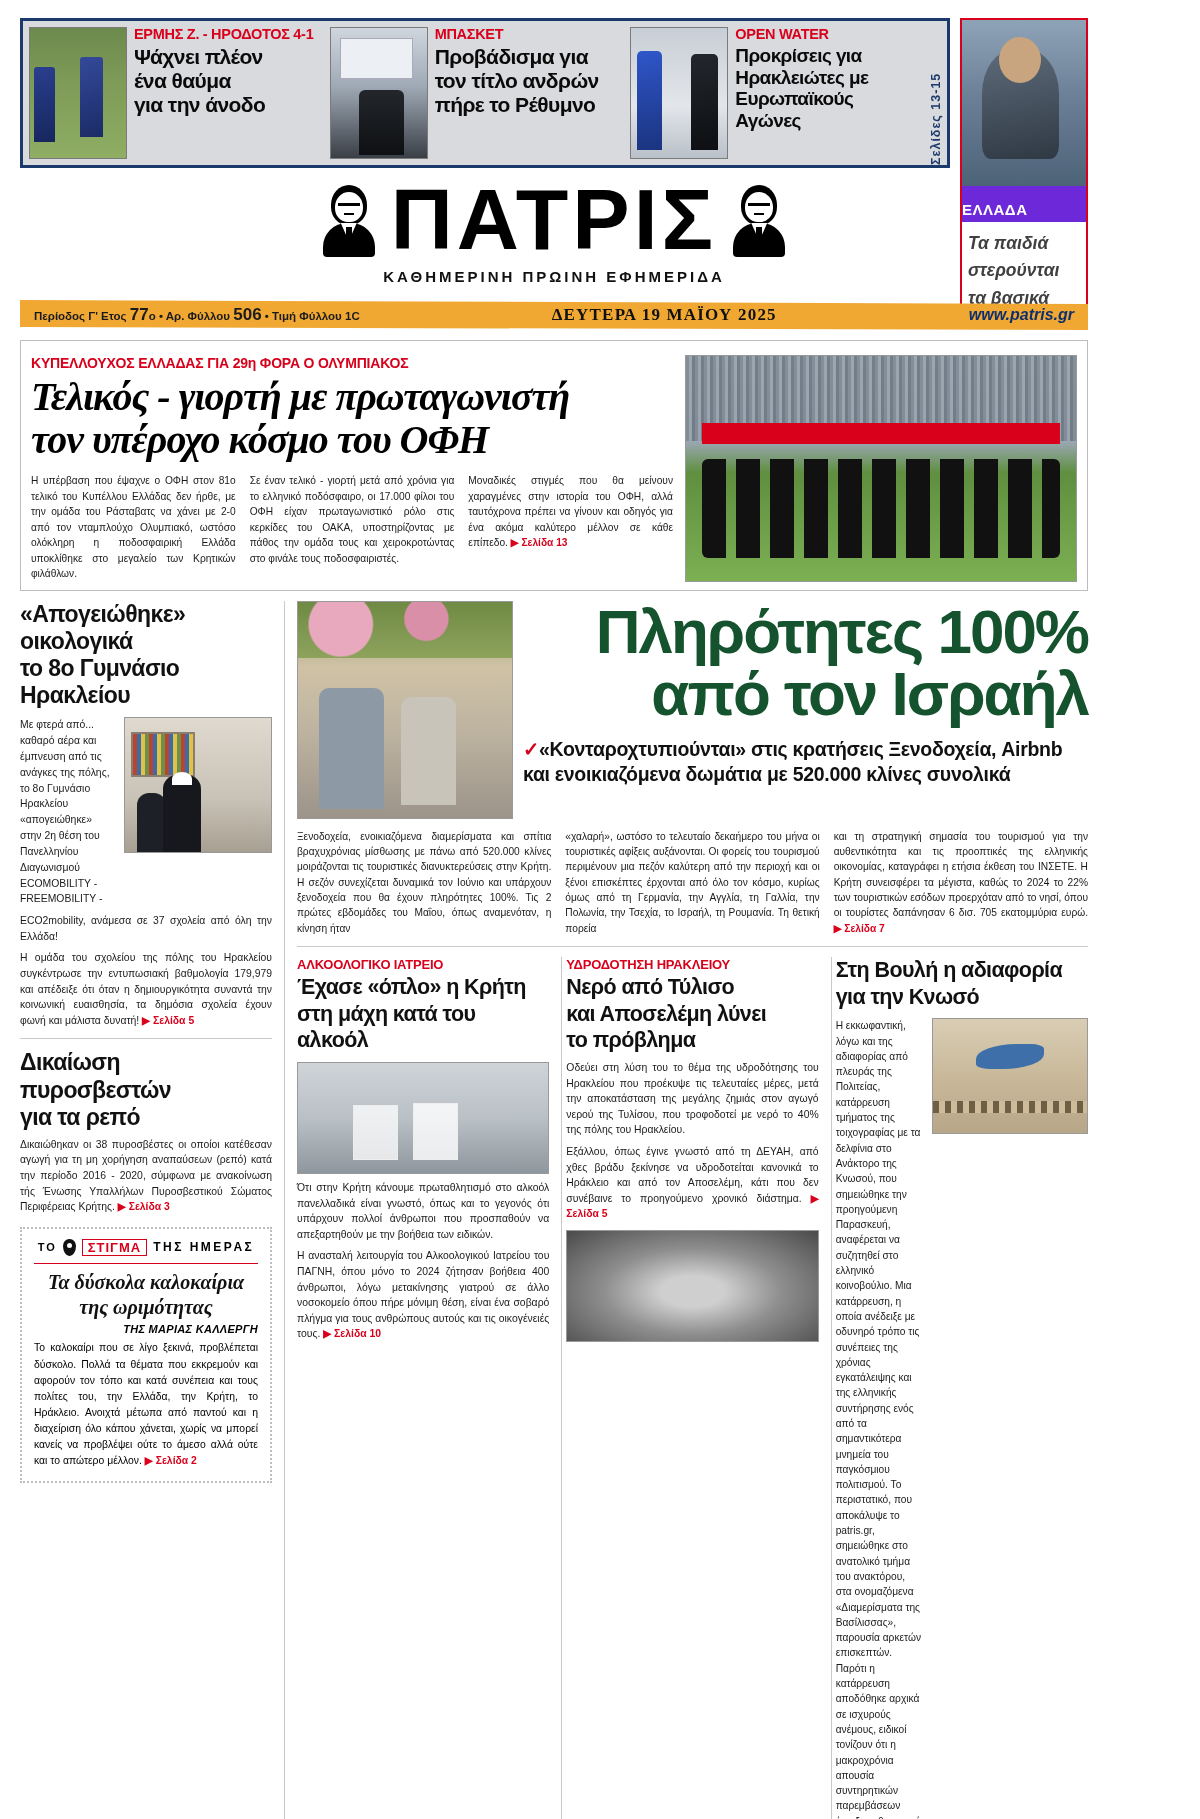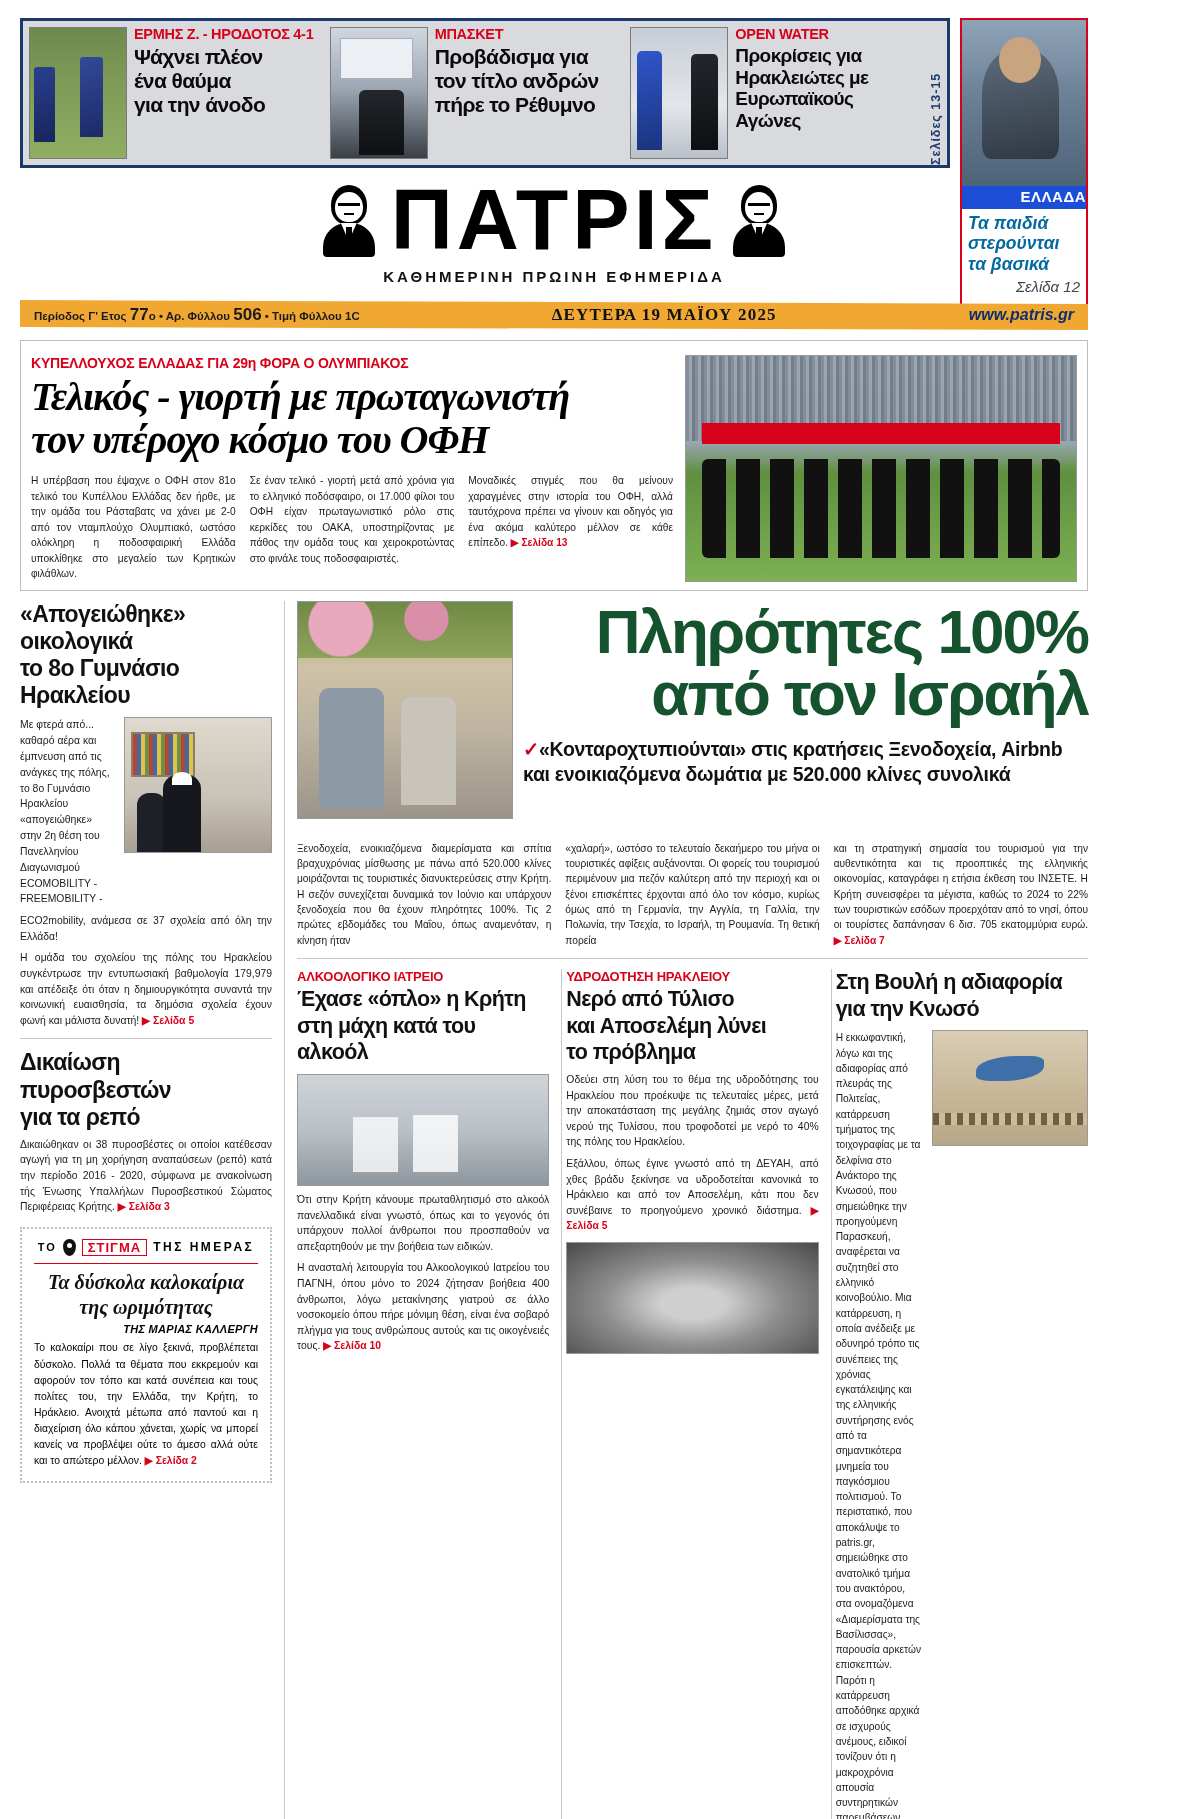--- a/index.html
+++ b/index.html
@@ -61,25 +61,25 @@
   .promo-right {
     position: absolute; right: 20px; top: 18px; width: 128px; height: 288px;
     border: 2px solid #d9001b; background: #fff;
   }
   .promo-img { height: 166px; position: relative; overflow: hidden;
     background: linear-gradient(180deg,#8fa3b8 0%,#6c8097 45%,#4d6378 100%); }
   .promo-img::before { content:""; position:absolute; left:16%; top:18%; width:62%; height:66%;
     background: linear-gradient(170deg,#5e6b7a,#2f3944); border-radius: 40% 40% 12% 12%; }
   .promo-img::after { content:""; position:absolute; left:30%; top:10%; width:34%; height:28%;
     background:#c9a57f; border-radius:50%; }
-  .promo-tagwrap { background:#1d4ed8; text-align:right; padding:2px 0 3px; }
+  .promo-tagwrap { background:#6d28d9; text-align:left; padding:15px 0 3px; }
   .promo-tag { color:#fff; font-weight:bold; font-size:15px; letter-spacing:0.5px; }
   .promo-body { padding: 4px 6px 0 6px; }
   .promo-line { font-style: italic; font-weight: bold; font-size: 17.5px;
-     line-height: 1.16; color:#0369a1; }
+     line-height: 1.16; color:#404040;margin-top:7px; }
   .promo-page { text-align:right; font-size:15px; font-style:italic; color:#444; padding:4px 6px 0 0; }
 
   
   .masthead { position: relative; height: 124px; margin-top: 6px; }
   .mh-inner { display:flex; align-items:center; justify-content:center; gap: 14px; height: 92px; }
   .mh-title { font-size: 86px; font-weight: bold; letter-spacing: 4px; line-height: .95;
     font-family: "Liberation Sans", sans-serif; color:#000; }
   .mh-sub { text-align:center; font-size: 15px; letter-spacing: 3px; font-weight: bold; color:#111; margin-top: 2px;}
   .portrait { width: 56px; height: 74px; position: relative; }
   .portrait .head { position:absolute; left:10px; top:2px; width:36px; height:40px; background:#000;
@@ -155,21 +155,21 @@
                  radial-gradient(circle at 60% 30%, #d98fa8 0 16%, transparent 17%),
                  linear-gradient(180deg,#6f8a44,#8da35c);}
   .ph-street .p1 { position:absolute; left:10%; bottom:4%; width:30%; height:56%; background:#8d9aa6; border-radius:10px 10px 0 0;}
   .ph-street .p2 { position:absolute; left:48%; bottom:6%; width:26%; height:50%; background:#c9c4ba; border-radius:10px 10px 0 0;}
   .tour-head { flex:1 1 auto; }
   .tour-title { font-weight: bold; font-size: 62px; line-height: 1.0; letter-spacing: -2px; color:#14532d;
      text-align: right;}
   .tour-sub { margin-top: 12px; font-weight: bold; font-size: 19.5px; line-height: 1.28; color:#111; letter-spacing:-0.3px;}
   .check { color:#d9001b; font-weight:bold; }
 
-  .tour-cols { display:flex; gap: 14px; margin-top: 22px; }
+  .tour-cols { display:flex; gap: 14px; margin-top: 10px; }
   .tour-col { flex:1 1 0; font-size: 10.2px; line-height:1.5; text-align:justify; color:#1a1a1a;}
 
   
   .three { display:flex; gap: 12px; margin-top: 10px; }
   .three .col { flex:1 1 0; min-width:0; padding-left: 4px; border-left:1px solid #c9c9c9;}
   .three .col:first-child { border-left:none; padding-left:0;}
   .k-red { color:#d9001b; font-weight:bold; font-size: 13px; letter-spacing:-0.2px;}
   .h3t { font-weight:bold; font-size: 21.5px; line-height:1.24; letter-spacing:-0.6px; color:#111; margin-top:2px;}
   .small-photo { height: 112px; border:1px solid #999; margin-top:8px; position:relative; overflow:hidden;}
   .ph-glass { position:absolute; inset:0; background: linear-gradient(180deg,#cfd4d8 0%,#b9c0c6 50%,#8f979e 100%);}

